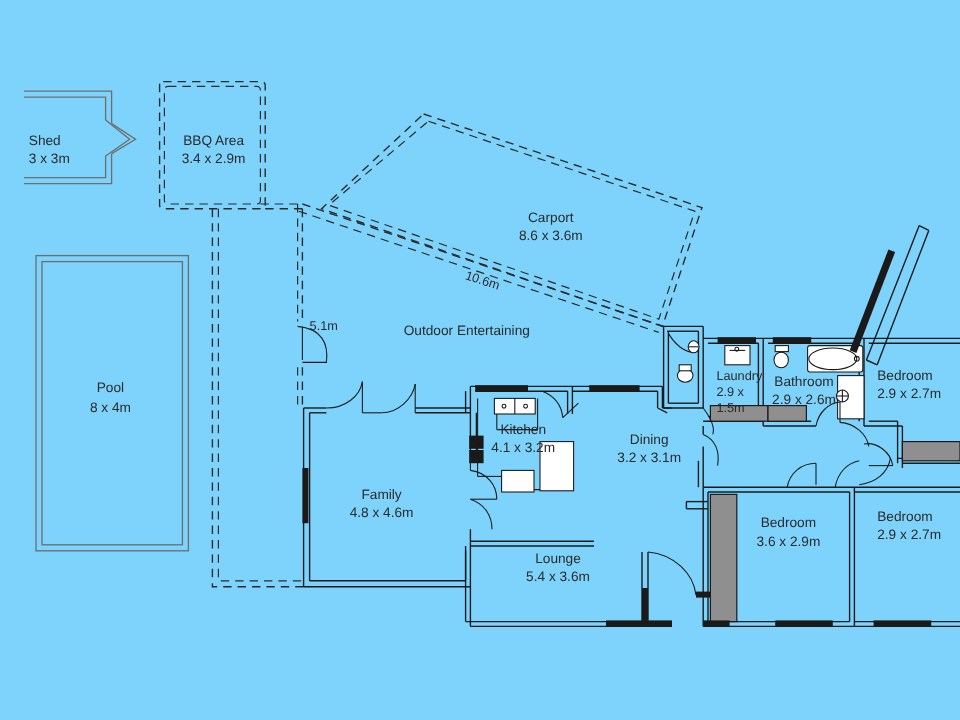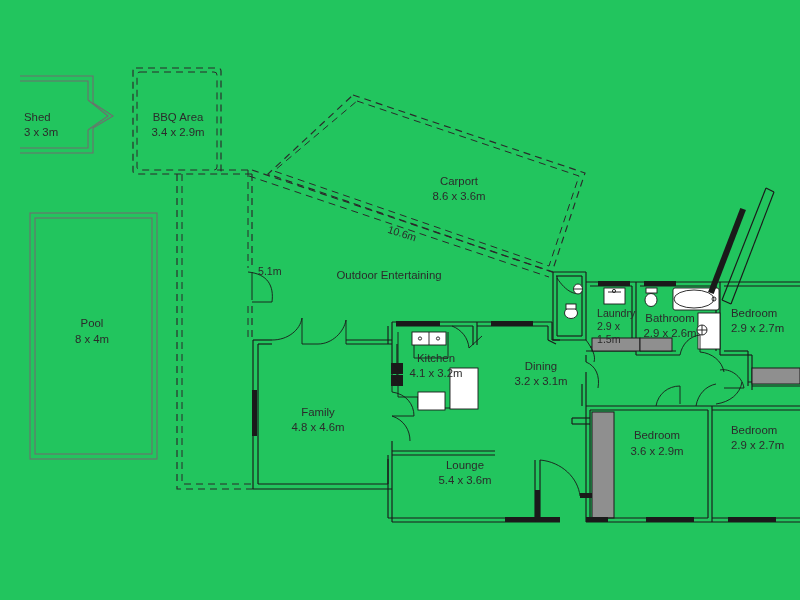--- a/index.html
+++ b/index.html
@@ -11,21 +11,21 @@
   body {
     width: 800px;
     height: 600px;
     overflow: hidden;
     font-family: "Liberation Sans", sans-serif;
   }
   #plan-root {
     position: relative;
     width: 800px;
     height: 600px;
-    background: #22c55e;
+    background: #7dd3fc;
   }
   svg#floorplan {
     position: absolute;
     left: 0;
     top: 0;
     width: 800px;
     height: 600px;
     display: block;
   }
   .wall {

